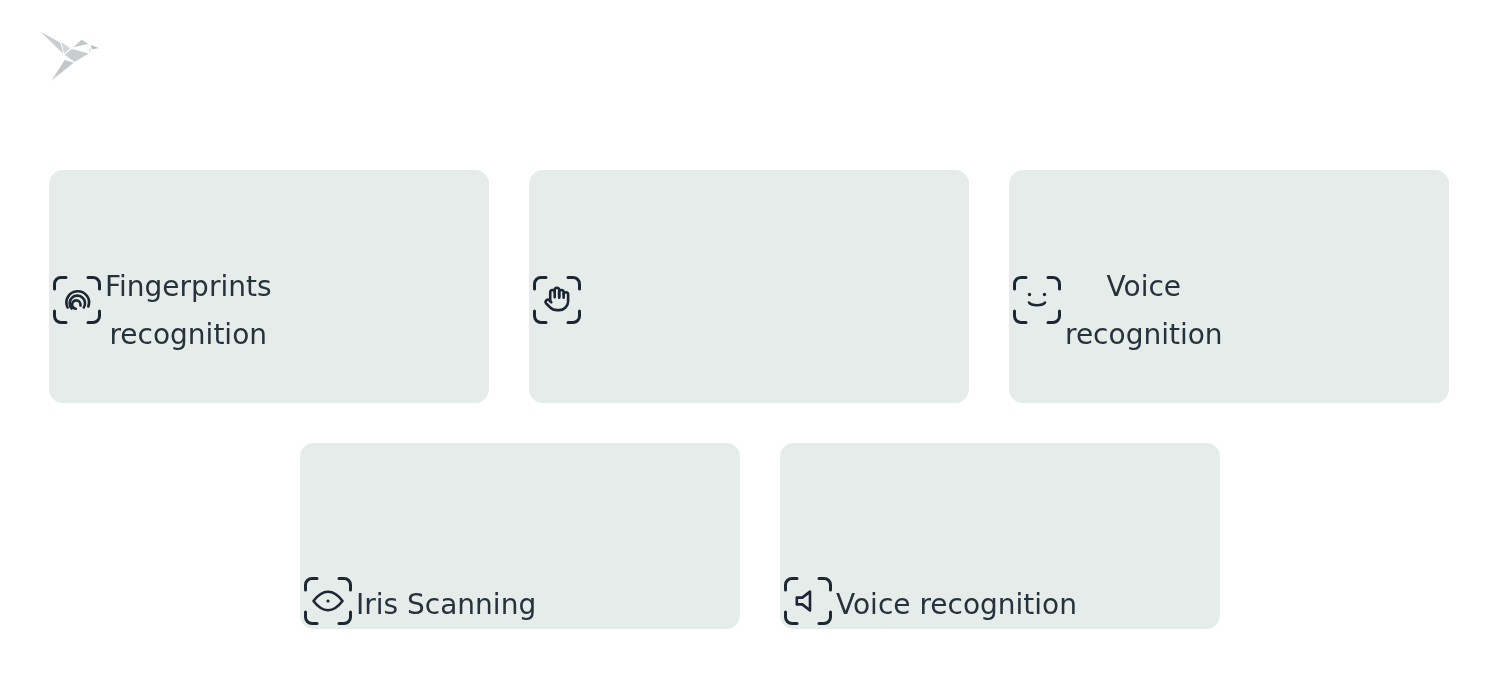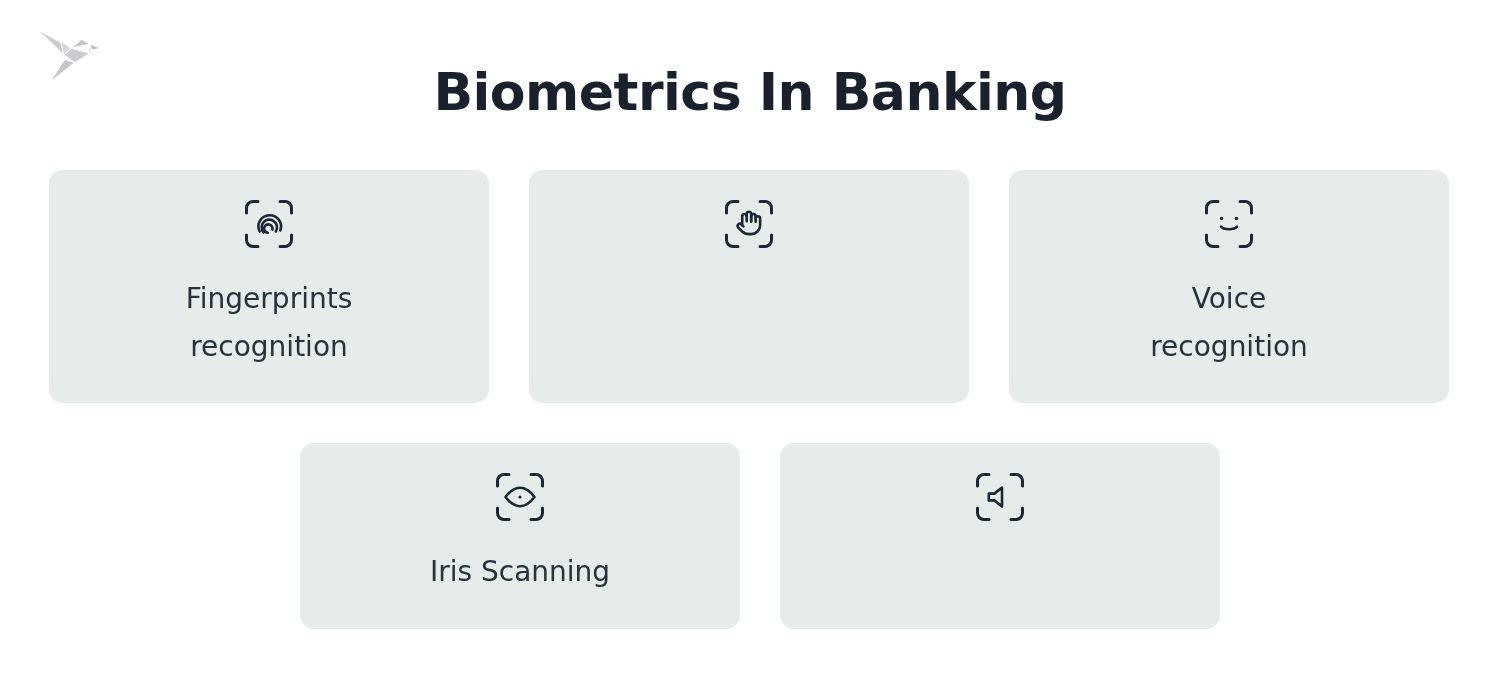--- a/index.html
+++ b/index.html
@@ -28,26 +28,26 @@
 
   .row { position: absolute; display: flex; gap: 40px; }
   .row-1 { left: 49px;  top: 170px; }
   .row-2 { left: 300px; top: 443px; }
 
   .card {
     width: 440px;
     background: #e6ece9;
     border-radius: 14px;
     display: flex;
-    flex-direction: column;
+    flex-direction: row;
     align-items: center;
     padding-top: 26px;
   }
   .card.tall  { height: 233px; }
-  .card.short { height: 186px; }
+  .card.short { height: 186px; align-items: flex-end; }
 
   .icon-wrap { width: 56px; height: 56px; }
   .icon-wrap svg { display: block; width: 56px; height: 56px; }
 
   .card-label {
     margin-top: 23px;
     text-align: center;
     font-size: 28px;
     line-height: 48px;
     color: #26323c;
@@ -64,21 +64,20 @@
       <polygon points="13,8 45,39 54,31" fill="#c9cdd0"></polygon>
       <polygon points="41,22 45,39 54,31" fill="#d4d7d9"></polygon>
       <polygon points="54,31 66,20 76,26" fill="#c3c7ca"></polygon>
       <polygon points="76,26 89,31 78,33" fill="#b9bdc0"></polygon>
       <polygon points="76,26 78,33 74,38" fill="#cfd2d4"></polygon>
       <polygon points="45,39 54,31 76,37 58,48" fill="#c9cdd0"></polygon>
       <polygon points="46,44 58,48 28,72" fill="#c3c7ca"></polygon>
     </g>
   </svg>
 
-  <h1 class="title">Biometrics In Banking</h1>
 
   <div class="row row-1">
 
     <div class="card tall">
       <div class="icon-wrap">
         <svg viewBox="0 0 56 56" fill="none" stroke="#1d2733" stroke-width="3" stroke-linecap="round" stroke-linejoin="round">
           <path d="M17 5.5h-5a6.5 6.5 0 0 0-6.5 6.5v5"></path>
           <path d="M39 5.5h5a6.5 6.5 0 0 1 6.5 6.5v5"></path>
           <path d="M50.5 39v5a6.5 6.5 0 0 1-6.5 6.5h-5"></path>
           <path d="M17 50.5h-5a6.5 6.5 0 0 1-6.5-6.5v-5"></path>
@@ -153,17 +152,20 @@
     <div class="card short">
       <div class="icon-wrap">
         <svg viewBox="0 0 56 56" fill="none" stroke="#1d2733" stroke-width="3" stroke-linecap="round" stroke-linejoin="round">
           <path d="M17 5.5h-5a6.5 6.5 0 0 0-6.5 6.5v5"></path>
           <path d="M39 5.5h5a6.5 6.5 0 0 1 6.5 6.5v5"></path>
           <path d="M50.5 39v5a6.5 6.5 0 0 1-6.5 6.5h-5"></path>
           <path d="M17 50.5h-5a6.5 6.5 0 0 1-6.5-6.5v-5"></path>
           <path d="M22.3 24.6 30 18.6v18.8l-7.7-6h-5.5v-6.8z" stroke-width="2.6"></path>
         </svg>
       </div>
+      <div class="card-label">
+        <span>Voice recognition</span>
+      </div>
     </div>
 
   </div>
 
 </div>
 
 </body></html>

